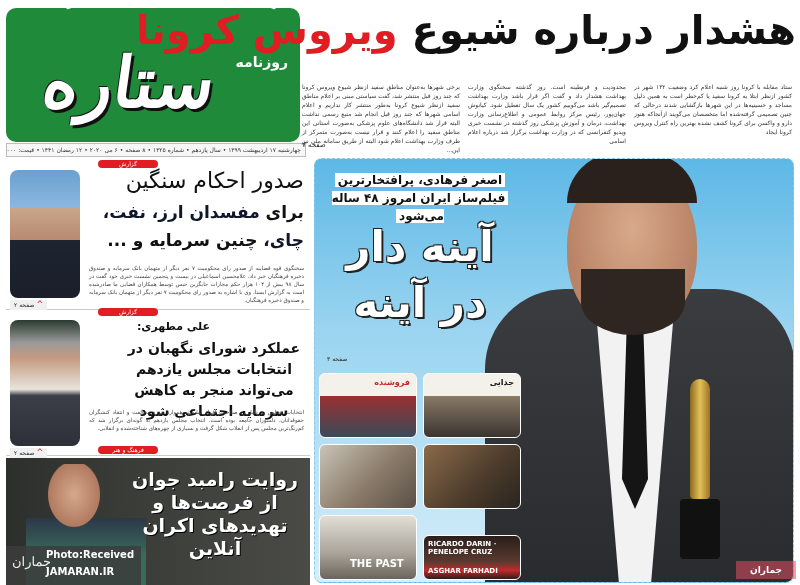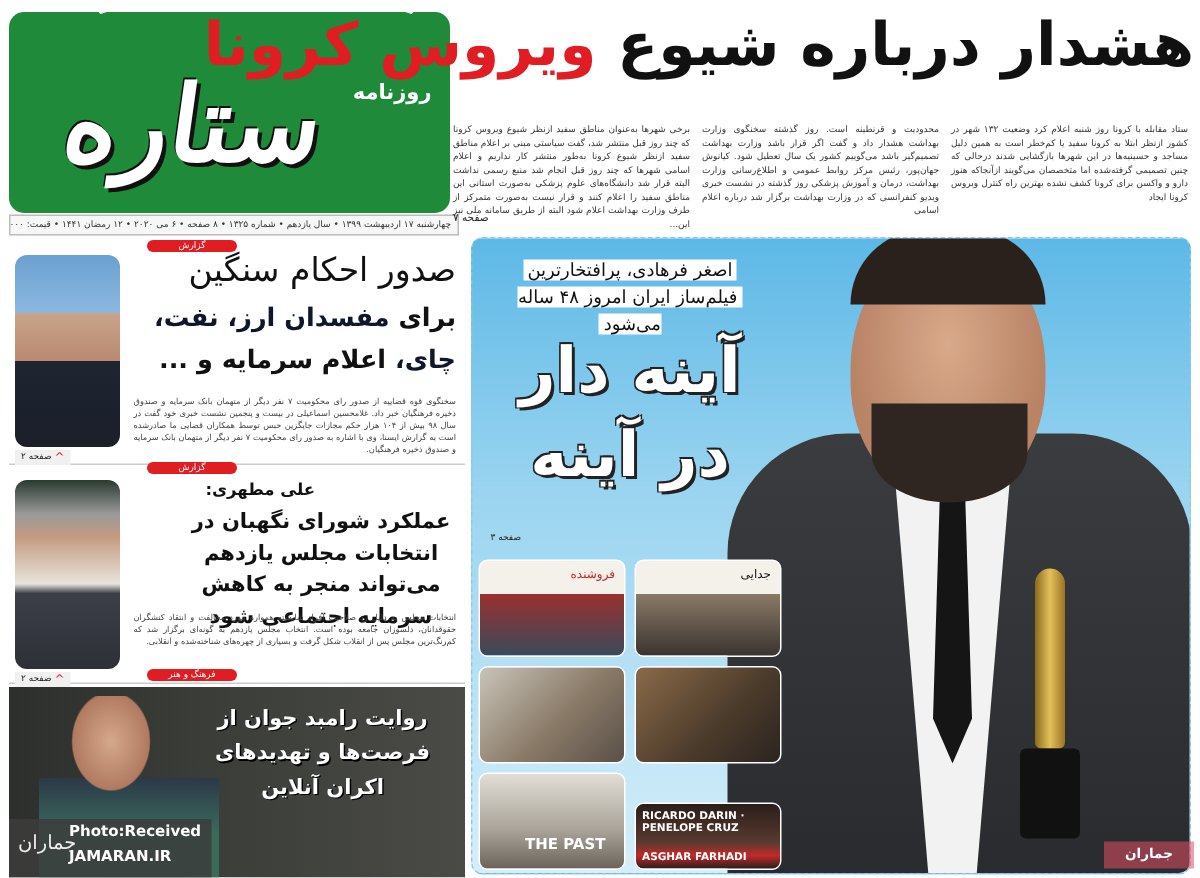--- a/index.html
+++ b/index.html
@@ -84,42 +84,42 @@
 
   .story2-kicker { position: absolute; right: 100px; top: 8px; font-size: 11px; font-weight: bold; color: #111; }
   .story2-title { position: absolute; right: 6px; top: 26px; width: 180px; font-size: 14px; line-height: 21px; font-weight: bold; color: #111; text-align: center; }
 
   .story3 {
     position: absolute; left: 0; top: 298px; width: 304px; height: 127px;
     background: linear-gradient(90deg, #2d2f2c 0%, #3a3c38 40%, #4a4b47 100%);
   }
   .story3-title {
     position: absolute; right: 10px; top: 10px; width: 170px;
-    color: #fff; font-size: 14px; font-weight: bold; line-height: 23px; text-align: center;
+    color: #fff; font-size: 19px; font-weight: bold; line-height: 23px; text-align: center;
     text-shadow: 1px 1px 0 #000;
   }
   .watermark {
     position: absolute; left: 0; top: 88px; width: 135px; height: 39px;
     background: rgba(60,60,60,0.85); color: #fff;
   }
   .watermark .wm-logo {
     position: absolute; left: 6px; top: 8px; font-size: 13px; font-family: "DejaVu Serif", serif; color: #eee;
   }
   .watermark .wm-line1 { position: absolute; left: 40px; top: 3px; font-size: 10px; font-weight: bold; direction: ltr; }
   .watermark .wm-line2 { position: absolute; left: 40px; top: 20px; font-size: 10px; font-weight: bold; direction: ltr; }
 
   
   .feature {
     position: absolute; left: 314px; top: 158px; width: 480px; height: 425px;
     border: 1px dashed #8cc8e8; border-radius: 8px; overflow: hidden;
     background: linear-gradient(180deg, #5db8e6 0%, #9ad4f0 40%, #d6eef9 100%);
   }
   .feature-kicker {
     position: absolute; left: 10px; top: 12px; width: 190px;
-    text-align: center; font-size: 12px; font-weight: normal; color: #111; line-height: 18px;
+    text-align: center; font-size: 12px; font-weight: bold; color: #111; line-height: 18px;
   }
   .feature-kicker span { background: #fff; padding: 0 3px; }
   .feature-title {
     position: absolute; left: 10px; top: 60px; width: 190px;
     text-align: center; color: #fff; font-size: 42px; font-weight: bold; line-height: 56px;
     text-shadow: 2px 2px 0 #222, -1px -1px 0 #222, 1px -1px 0 #222, -1px 1px 0 #222;
   }
   .feature-page { position: absolute; left: 12px; top: 196px; font-size: 6px; color: #222; }
 
   .portrait {
@@ -158,21 +158,21 @@
   .oscar .base { position: absolute; left: 0; top: 120px; width: 40px; height: 60px; background: #111; border-radius: 4px; }
 
   .posters {
     position: absolute; left: 0; top: 210px; width: 210px; height: 215px;
     display: grid; grid-template-columns: 1fr 1fr; grid-template-rows: 1fr 1fr 1fr; gap: 6px; padding: 4px;
   }
   .poster {
     border-radius: 6px; overflow: hidden; position: relative; border: 1px solid #fff;
   }
   .poster .ptitle {
-    position: absolute; right: 6px; top: 4px; font-size: 8px; font-weight: normal;
+    position: absolute; right: 6px; top: 4px; font-size: 8px; font-weight: bold;
   }
   .poster .ptitle-ltr {
     position: absolute; left: 4px; font-size: 7px; font-weight: bold; direction: ltr;
   }
 
   .stamp {
     position: absolute; right: 4px; bottom: 6px; width: 60px; height: 18px;
     background: rgba(225,80,100,0.55); color: #fff; font-size: 9px; text-align: center; line-height: 18px; font-weight: bold;
   }
 </style>
@@ -200,21 +200,21 @@
 <div class="left-col">
 
   <div class="story" style="top:0; height:150px;">
     <div class="kicker-tag" style="left:92px; top:0;">گزارش</div>
     <div class="story-photo" style="top:10px; width:70px; height:128px; background: linear-gradient(180deg,#6aa0d0 0%,#8cb8e0 30%,#c9a58a 30%,#b88a70 55%,#1e2430 55%,#1a1f2a 100%);"></div>
     <div class="story1-title">صدور احکام سنگین</div>
     <div class="story1-sub" style="top:42px;">
       <span>برای </span><span class="red">مفسدان ارز، نفت،</span>
     </div>
     <div class="story1-sub" style="top:70px;">
-      <span class="red">چای،</span><span> اعلام سرمایه و ...</span>
+      <span class="red">چای،</span><span> چنین سرمایه و ...</span>
     </div>
     <div class="story-body" style="top:104px; width:215px;">سخنگوی قوه قضاییه از صدور رای محکومیت ۷ نفر دیگر از متهمان بانک سرمایه و صندوق ذخیره فرهنگیان خبر داد. غلامحسین اسماعیلی در بیست و پنجمین نشست خبری خود گفت در سال ۹۸ بیش از ۱۰۴ هزار حکم مجازات جایگزین حبس توسط همکاران قضایی ما صادرشده است به گزارش ایسنا، وی با اشاره به صدور رای محکومیت ۷ نفر دیگر از متهمان بانک سرمایه و صندوق ذخیره فرهنگیان.</div>
     <div class="page-ref" style="left:4px; top:140px;">
       <span class="caret">^</span>
       <span>صفحه ۲</span>
     </div>
   </div>
 
   <div class="story" style="top:152px; height:144px;">
     <div class="kicker-tag" style="left:92px; top:-4px;">گزارش</div>

